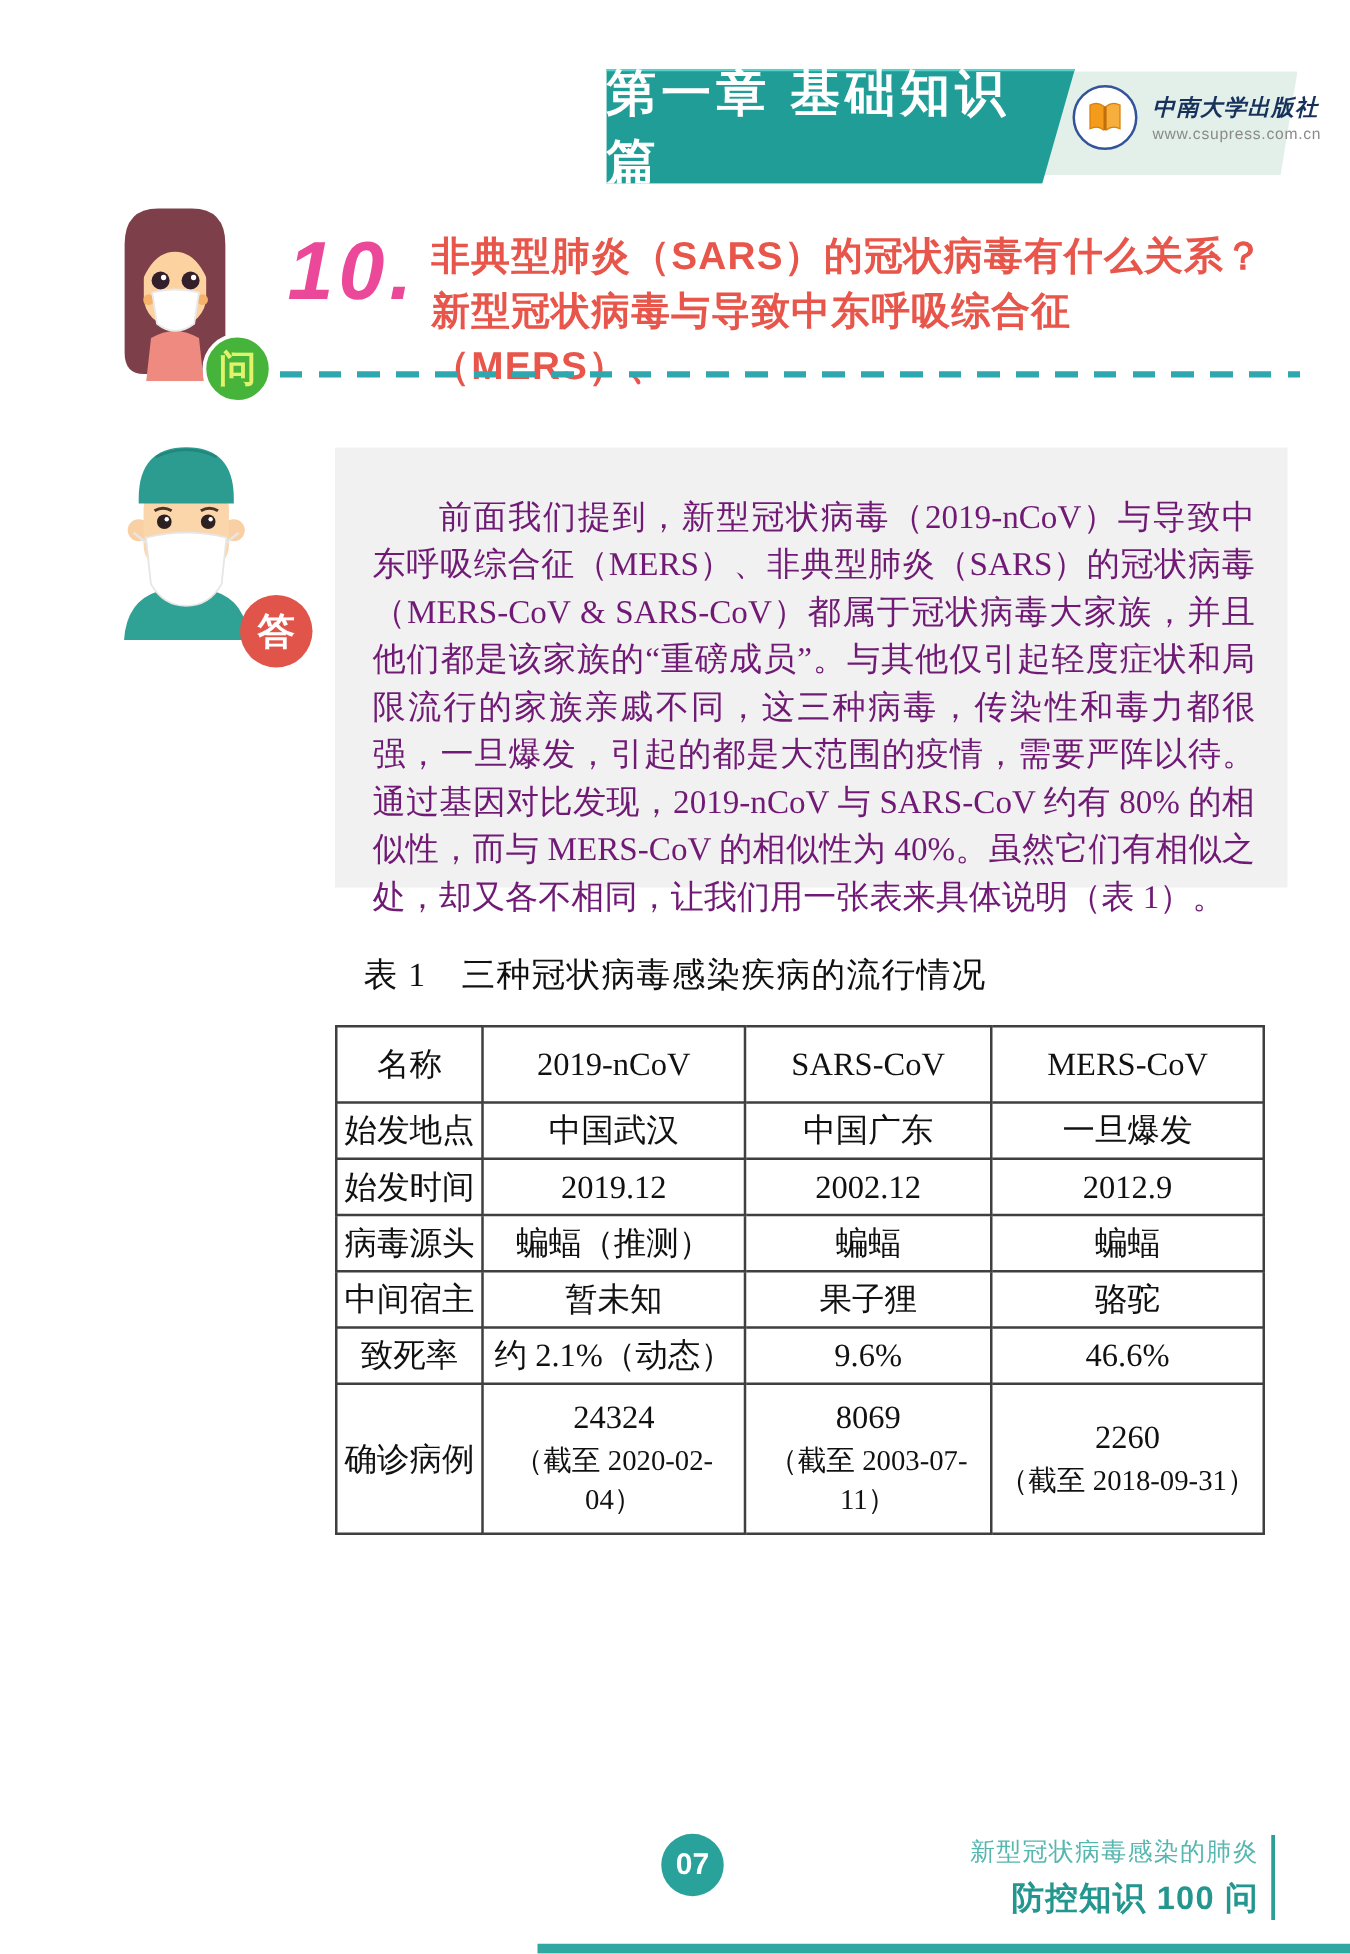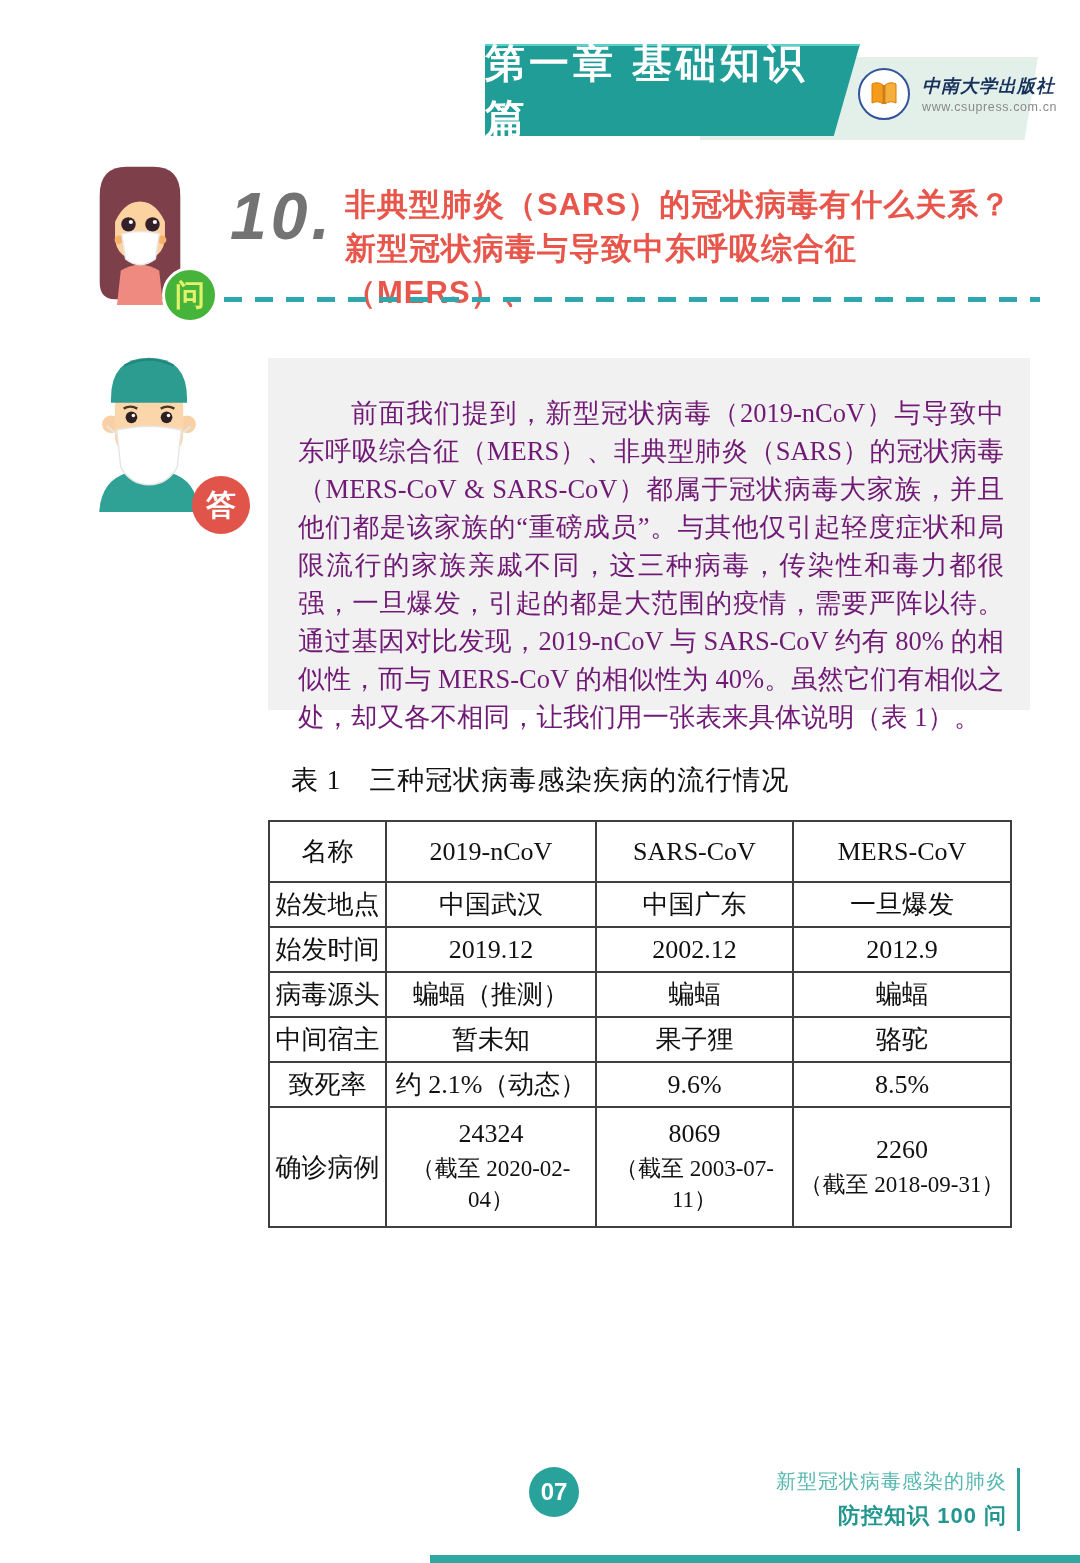--- a/index.html
+++ b/index.html
@@ -14,21 +14,21 @@
   }
 
   
   .header-mint {
     position:absolute; left:700px; top:57px;
     width:338px; height:83px;
     background:#e3efe9;
     clip-path:polygon(0 0,100% 0,96% 100%,0 100%);
   }
   .header-banner {
-    position:absolute; left:485px; top:44px;
+    position:absolute; left:485px; top:55px;
     width:375px; height:92px;
     background:#1f9d96;
     border-top:2px solid #59d1cb;
     clip-path:polygon(0 0,100% 0,93% 100%,0 100%);
     display:flex; align-items:center; justify-content:center;
   }
   .header-banner .chapter {
     color:#ffffff; font-size:40px; font-weight:bold;
     letter-spacing:4px; padding-right:18px;
   }
@@ -48,21 +48,21 @@
   .q-avatar { position:absolute; left:92px; top:163px; }
   .q-badge {
     position:absolute; left:162px; top:267px;
     width:56px; height:56px; border-radius:50%;
     background:#46b33a; border:3px solid #ffffff;
     display:flex; align-items:center; justify-content:center;
     color:#e2f26a; font-size:30px; font-weight:bold;
   }
   .q-number {
     position:absolute; left:230px; top:178px;
-    color:#737373; font-size:66px; font-weight:bold; font-style:italic;
+    color:#ec4899; font-size:66px; font-weight:bold; font-style:italic;
     letter-spacing:4px;
   }
   .q-text {
     position:absolute; left:345px; top:183px; width:680px;
     color:#e8554a; font-size:31px; font-weight:bold;
     line-height:44px; letter-spacing:1px;
   }
   .q-dashes {
     position:absolute; left:224px; top:297px; width:816px; height:5px;
     background:repeating-linear-gradient(to right,#2ea7ae 0 18px,transparent 18px 31px);
@@ -117,21 +117,21 @@
     background:#29a29c;
     display:flex; align-items:center; justify-content:center;
     color:#ffffff; font-size:24px; font-weight:bold;
   }
   .footer-right {
     position:absolute; right:60px; top:1468px;
     display:flex; align-items:stretch; gap:10px;
   }
   .footer-lines { text-align:right; }
   .footer-line1 { color:#56b7af; font-size:20px; letter-spacing:1px; }
-  .footer-line2 { color:#23968f; font-size:22px; font-weight:bold; letter-spacing:1px; margin-top:6px; }
+  .footer-line2 { color:#23968f; font-size:26px; font-weight:bold; letter-spacing:1px; margin-top:6px; }
   .footer-bar { width:3px; background:#2d9e97; }
   .bottom-strip {
     position:absolute; left:430px; bottom:0; width:650px; height:8px;
     background:#2fa8a2;
   }
 </style>
 </head>
 <body>
 
 <div class="page">
@@ -242,21 +242,21 @@
       <tr>
         <td>中间宿主</td>
         <td>暂未知</td>
         <td>果子狸</td>
         <td>骆驼</td>
       </tr>
       <tr>
         <td>致死率</td>
         <td>约 2.1%（动态）</td>
         <td>9.6%</td>
-        <td>8.5%</td>
+        <td>46.6%</td>
       </tr>
       <tr class="last">
         <td>确诊病例</td>
         <td>
           <div class="cell-main">24324</div>
           <div class="cell-note">（截至 2020-02-04）</div>
         </td>
         <td>
           <div class="cell-main">8069</div>
           <div class="cell-note">（截至 2003-07-11）</div>

